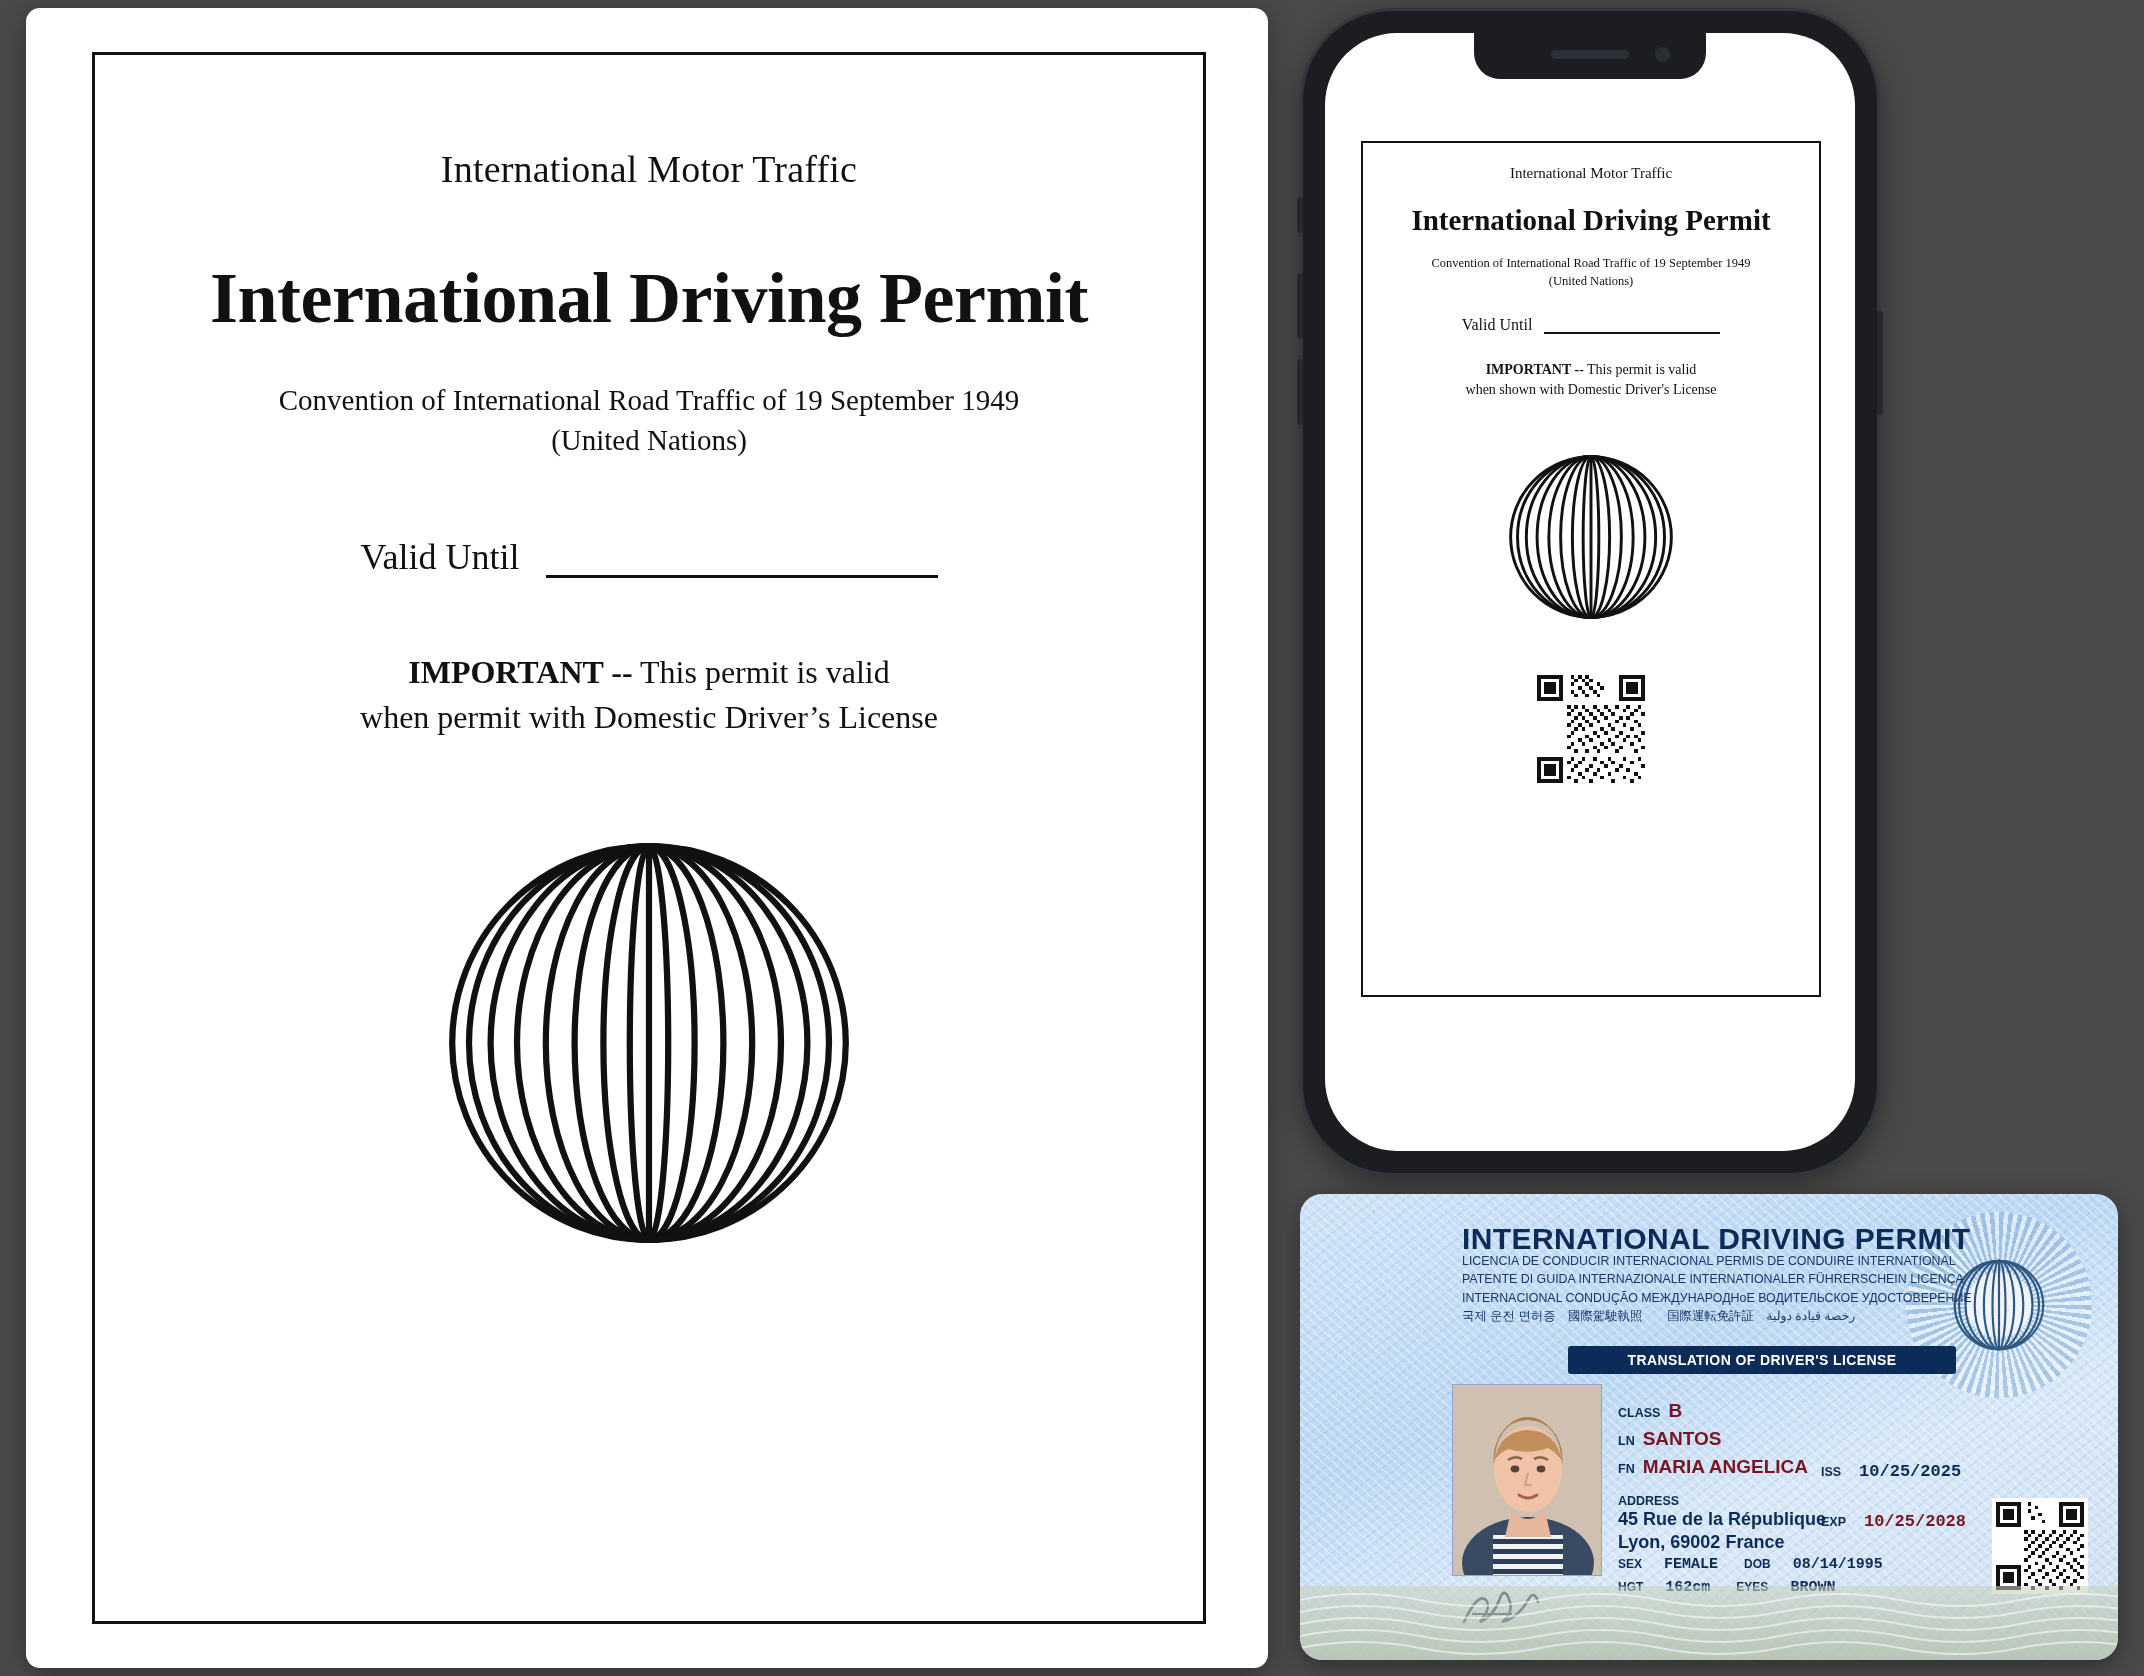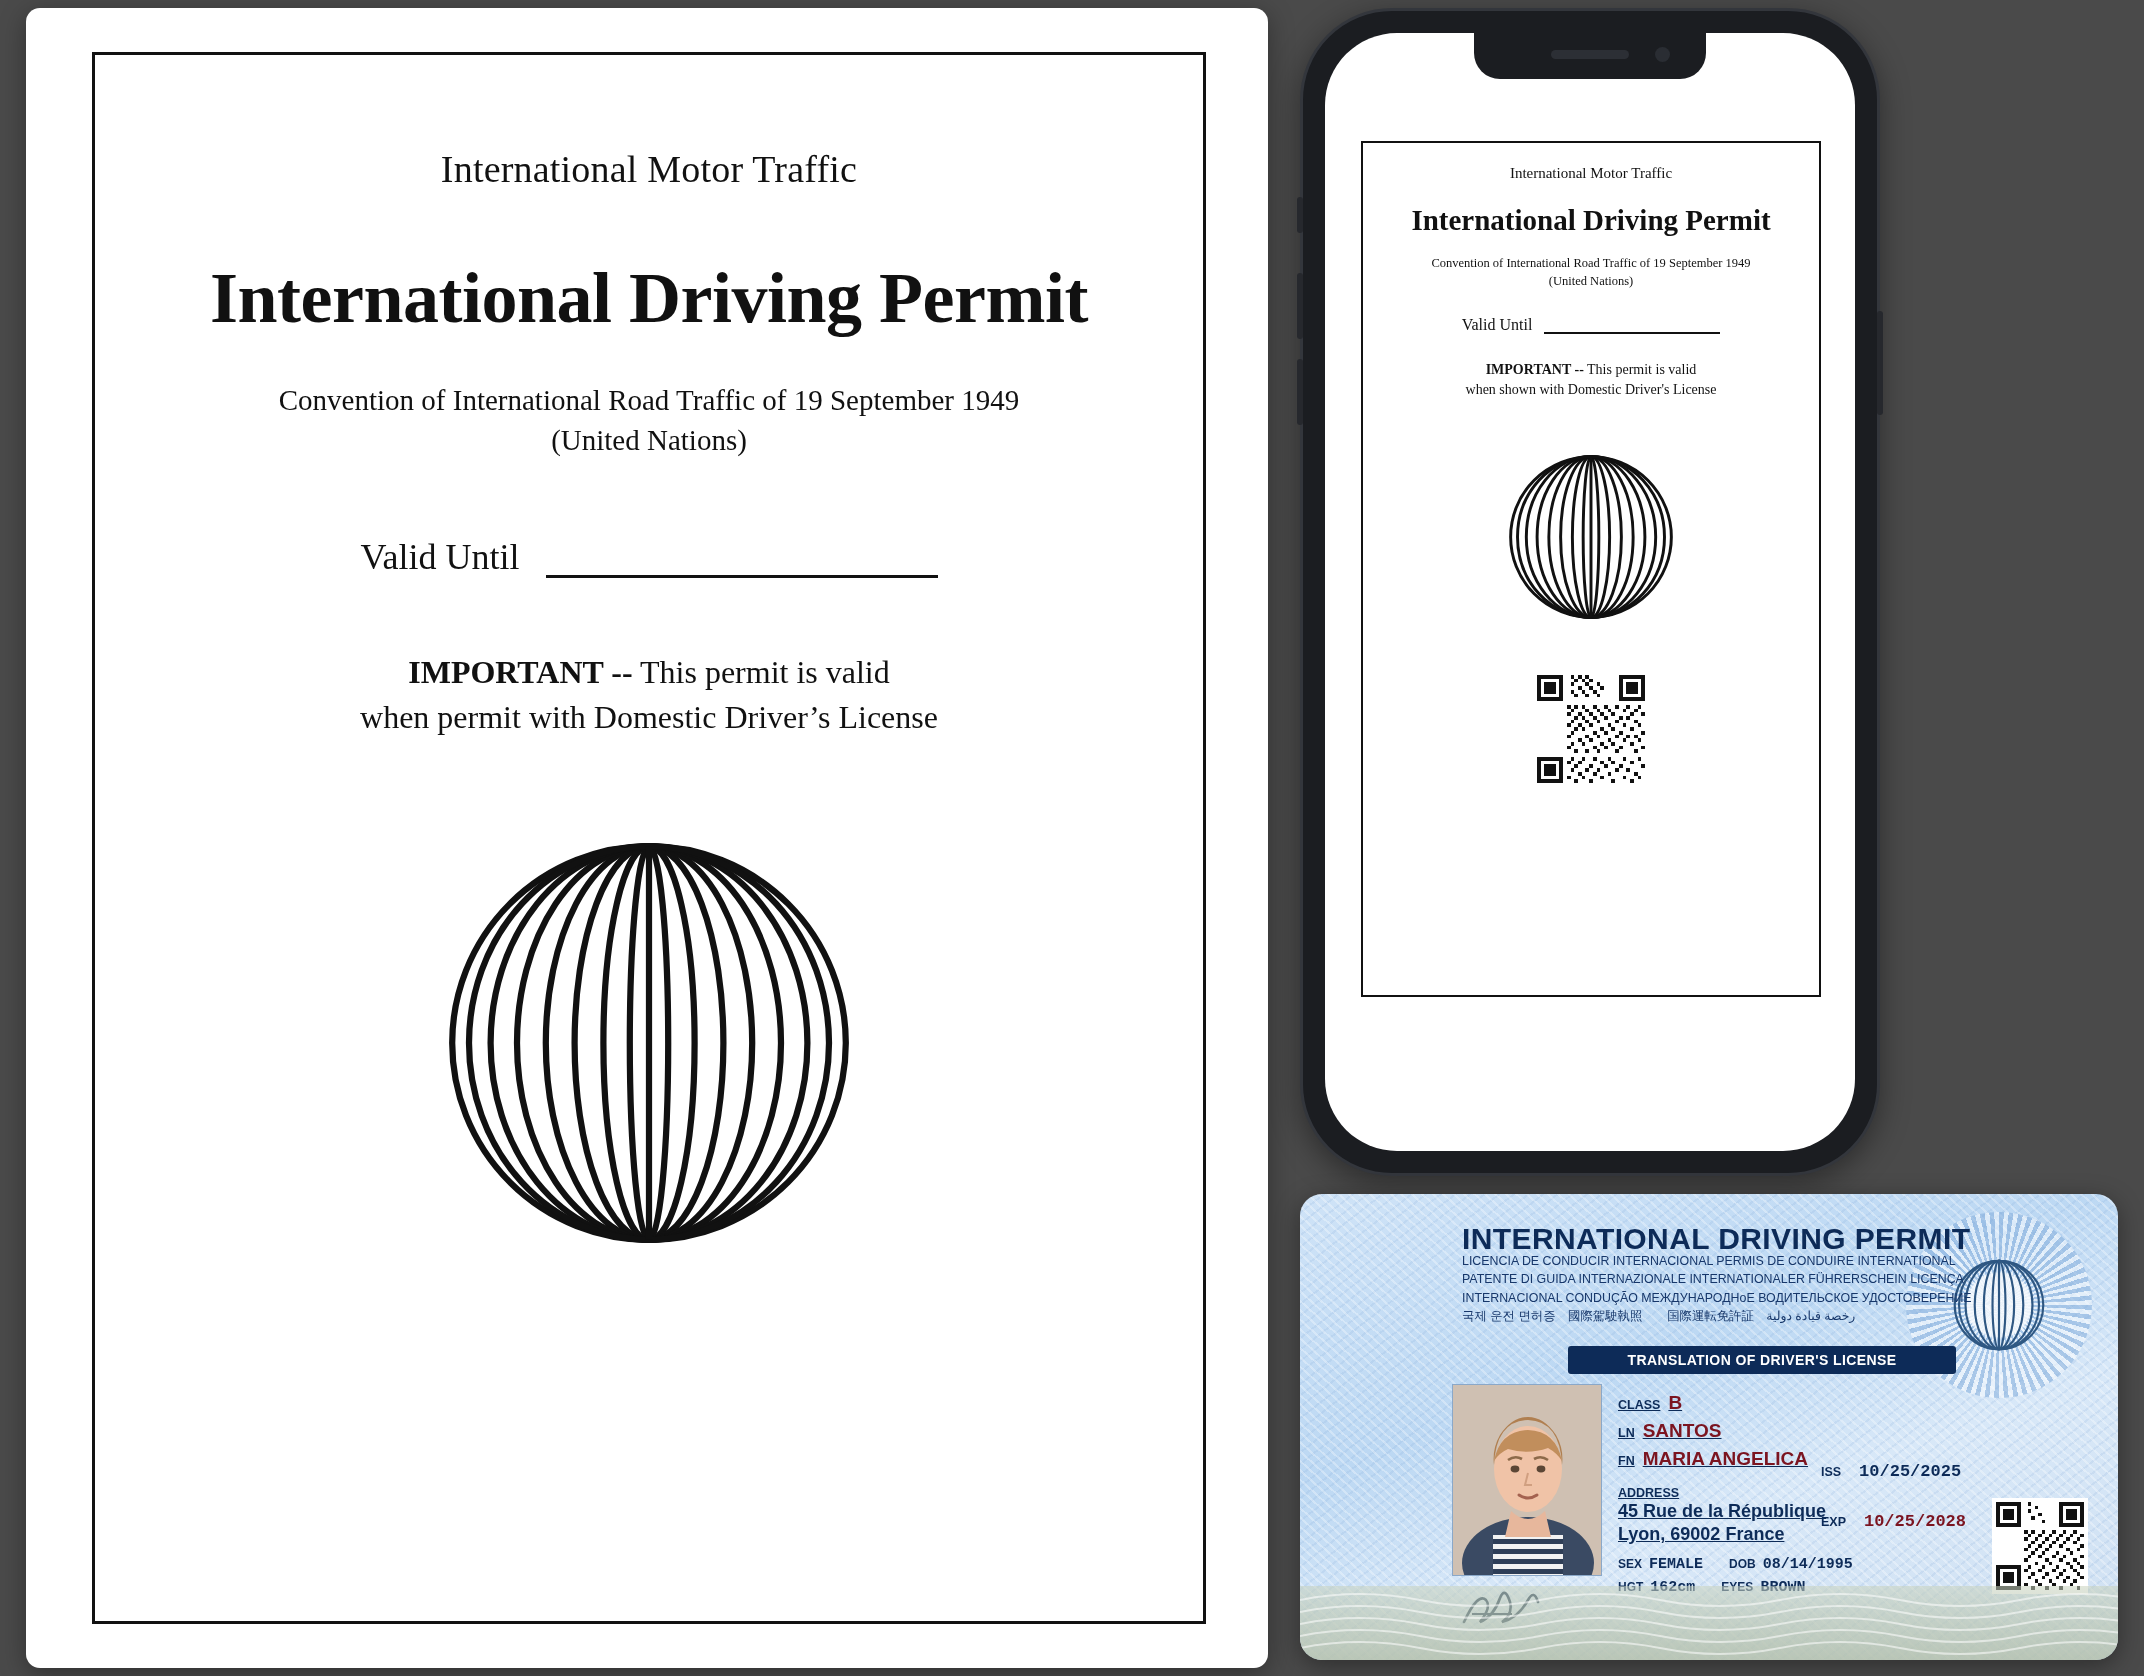--- a/index.html
+++ b/index.html
@@ -226,41 +226,40 @@
   .photo {
     position: absolute;
     left: 152px; top: 190px;
     width: 150px; height: 192px;
     border: 1px solid #8aa8c9;
     background: linear-gradient(180deg,#d9c9bd 0%, #cbb9ab 100%);
     overflow: hidden;
   }
   .fields {
     position: absolute;
-    left: 318px; top: 198px;
+    left: 318px; top: 206px;
     width: 330px;
     color: #0d2b58;
     font-family: "Liberation Sans", sans-serif;
-    text-decoration: underline;
   }
   .f-row { display: flex; align-items: baseline; gap: 8px; margin-bottom: 6px; }
   .f-key { font-size: 12.5px; font-weight: bold; color: #0d2b58; }
   .f-val { font-size: 19px; font-weight: bold; color: #7b1420; font-family: "Liberation Sans", sans-serif; }
   .addr-block { margin-top: 16px; }
   .addr-label { font-size: 12.5px; font-weight: bold; }
   .addr-line { font-size: 18px; font-weight: bold; color: #0d2b58; line-height: 1.3; }
   .bottom-fields {
     position: absolute;
     left: 318px; top: 362px;
     width: 360px;
     color: #0d2b58;
     font-family: "Liberation Mono", monospace;
   }
   .bf-row { display: flex; gap: 26px; margin-bottom: 6px; align-items: baseline; }
-  .bf-item { display: flex; gap: 7px; align-items: baseline; }
+  .bf-item { display: flex; gap: 22px; align-items: baseline; }
   .bf-key { font-size: 12px; font-weight: bold; font-family: "Liberation Sans", sans-serif; }
   .bf-val { font-size: 15px; font-weight: bold; }
   .iss-exp {
     position: absolute;
     right: 152px; top: 268px;
     text-align: left;
     font-family: "Liberation Mono", monospace;
   }
   .ie-row { display: flex; gap: 18px; align-items: baseline; margin-bottom: 7px; }
   .ie-key { font-size: 12.5px; font-weight: bold; color: #0d2b58; font-family: "Liberation Sans", sans-serif; }

